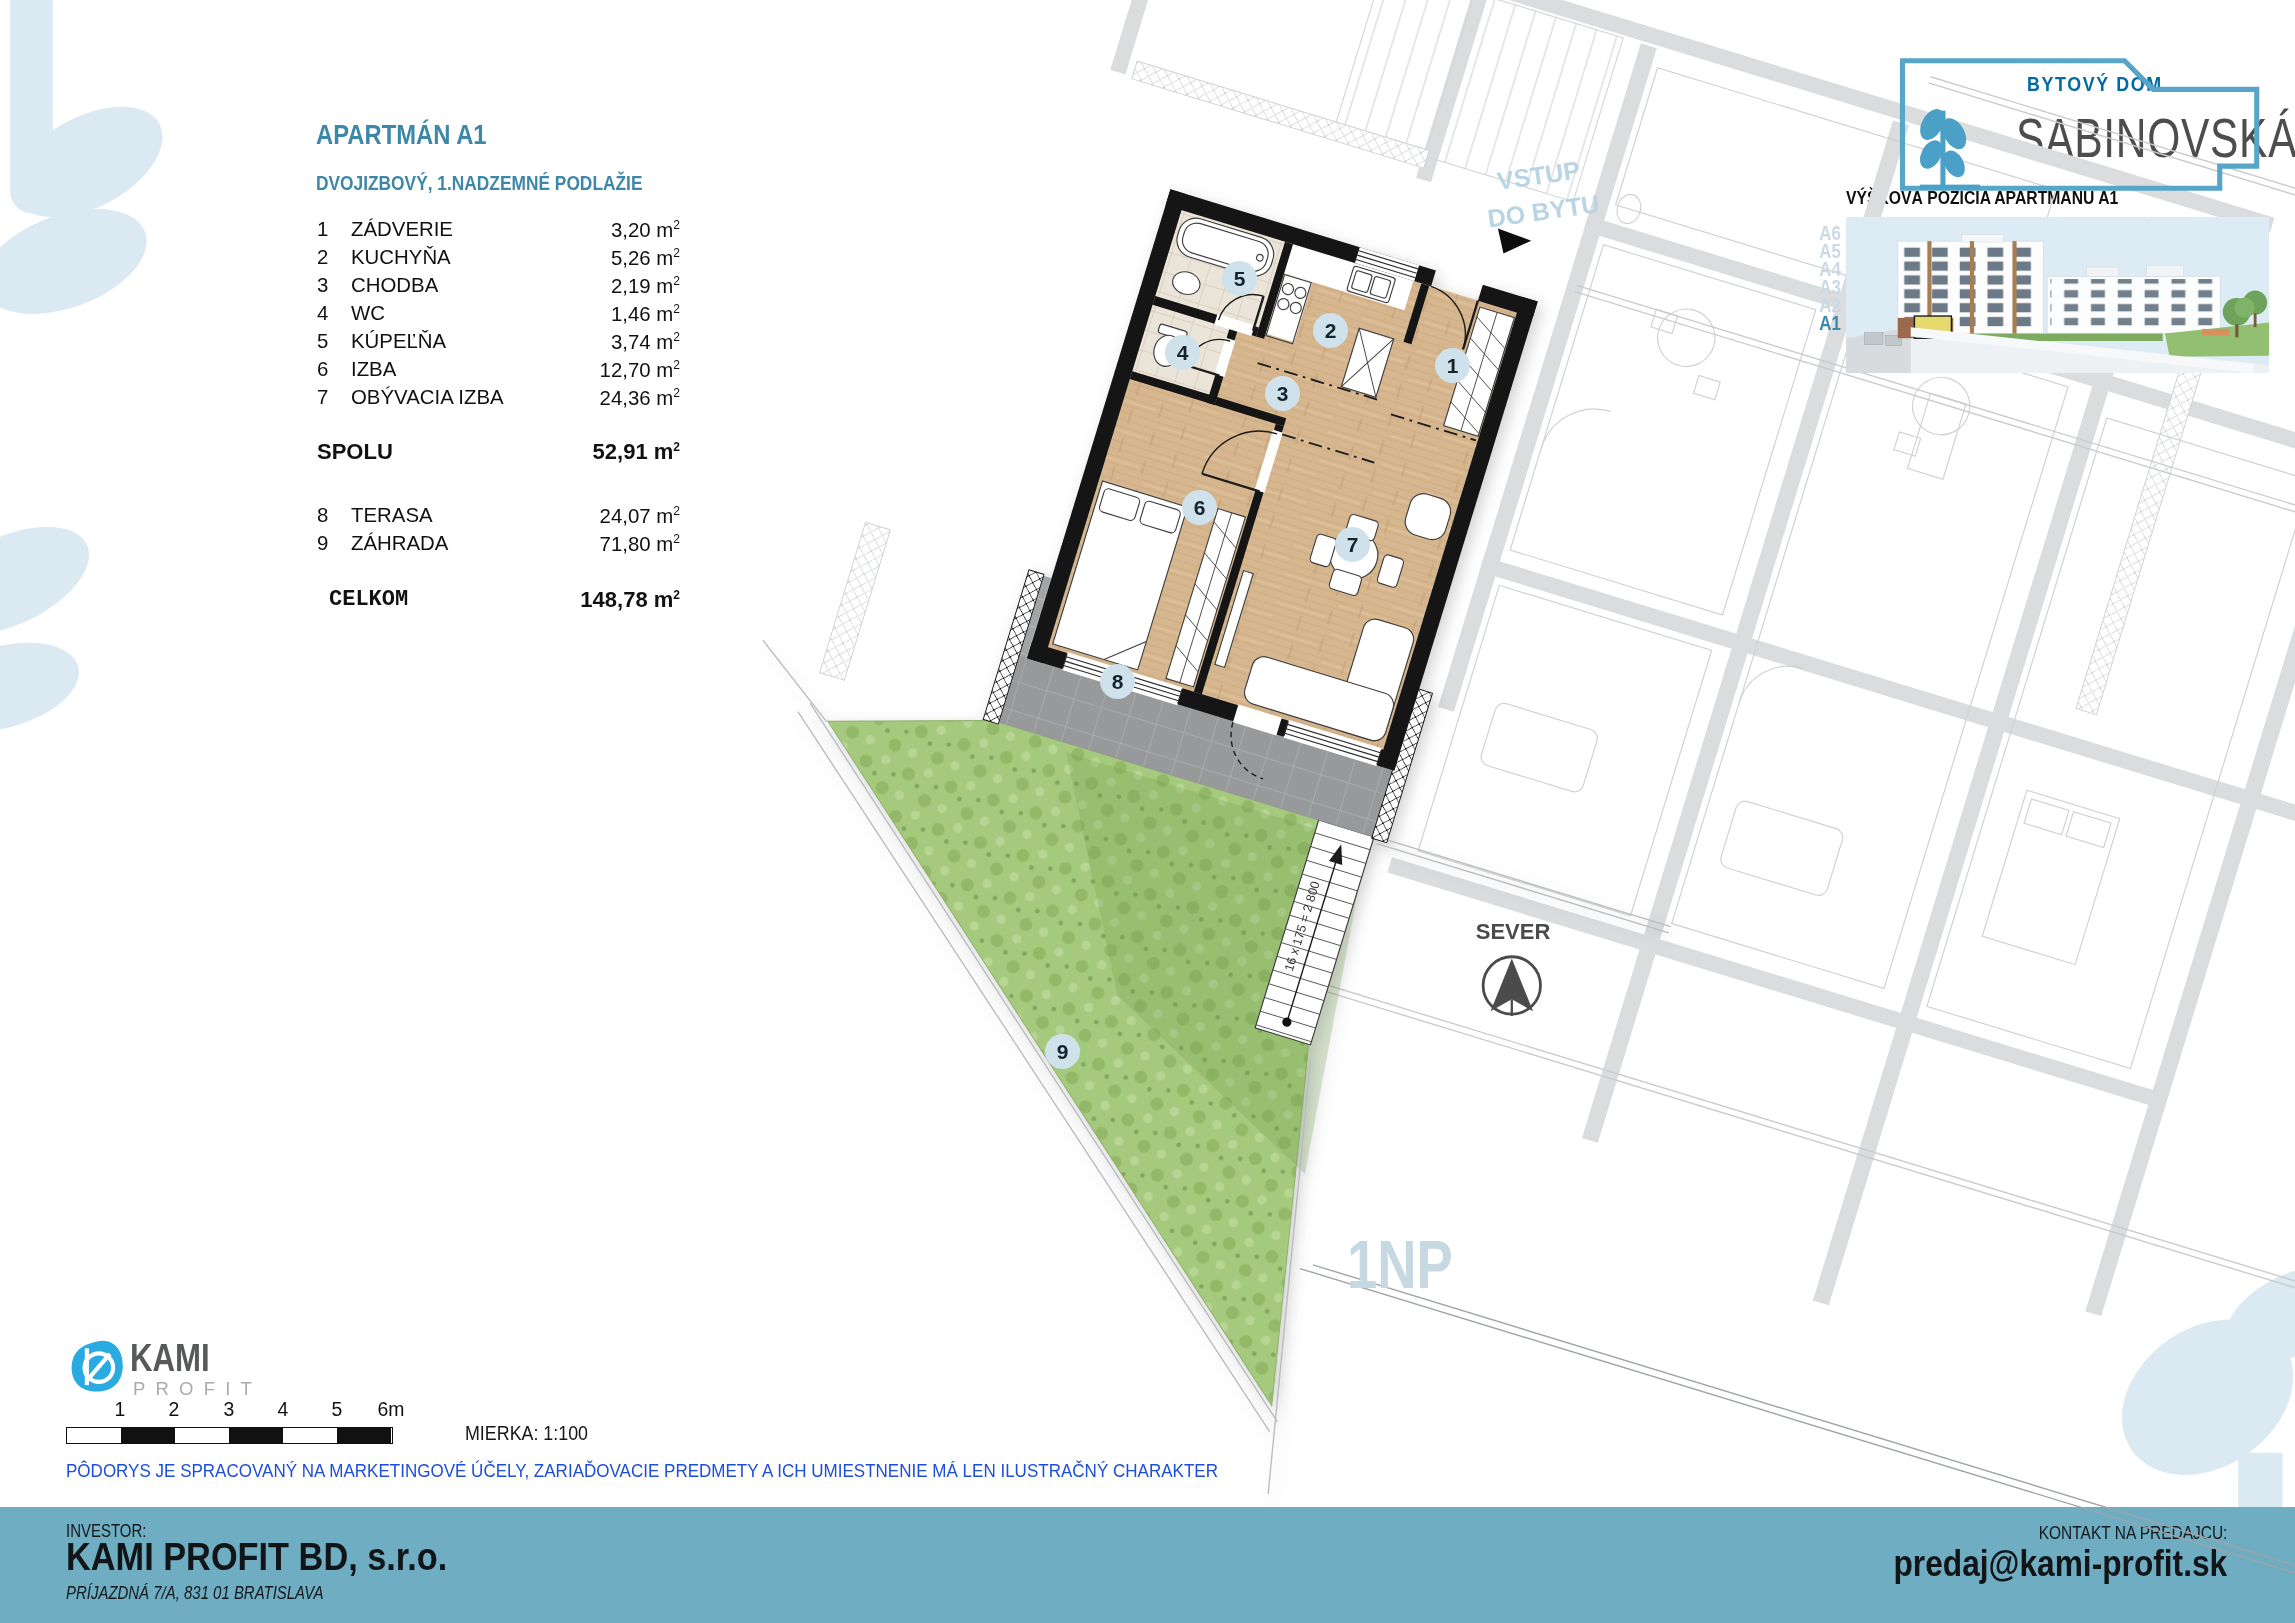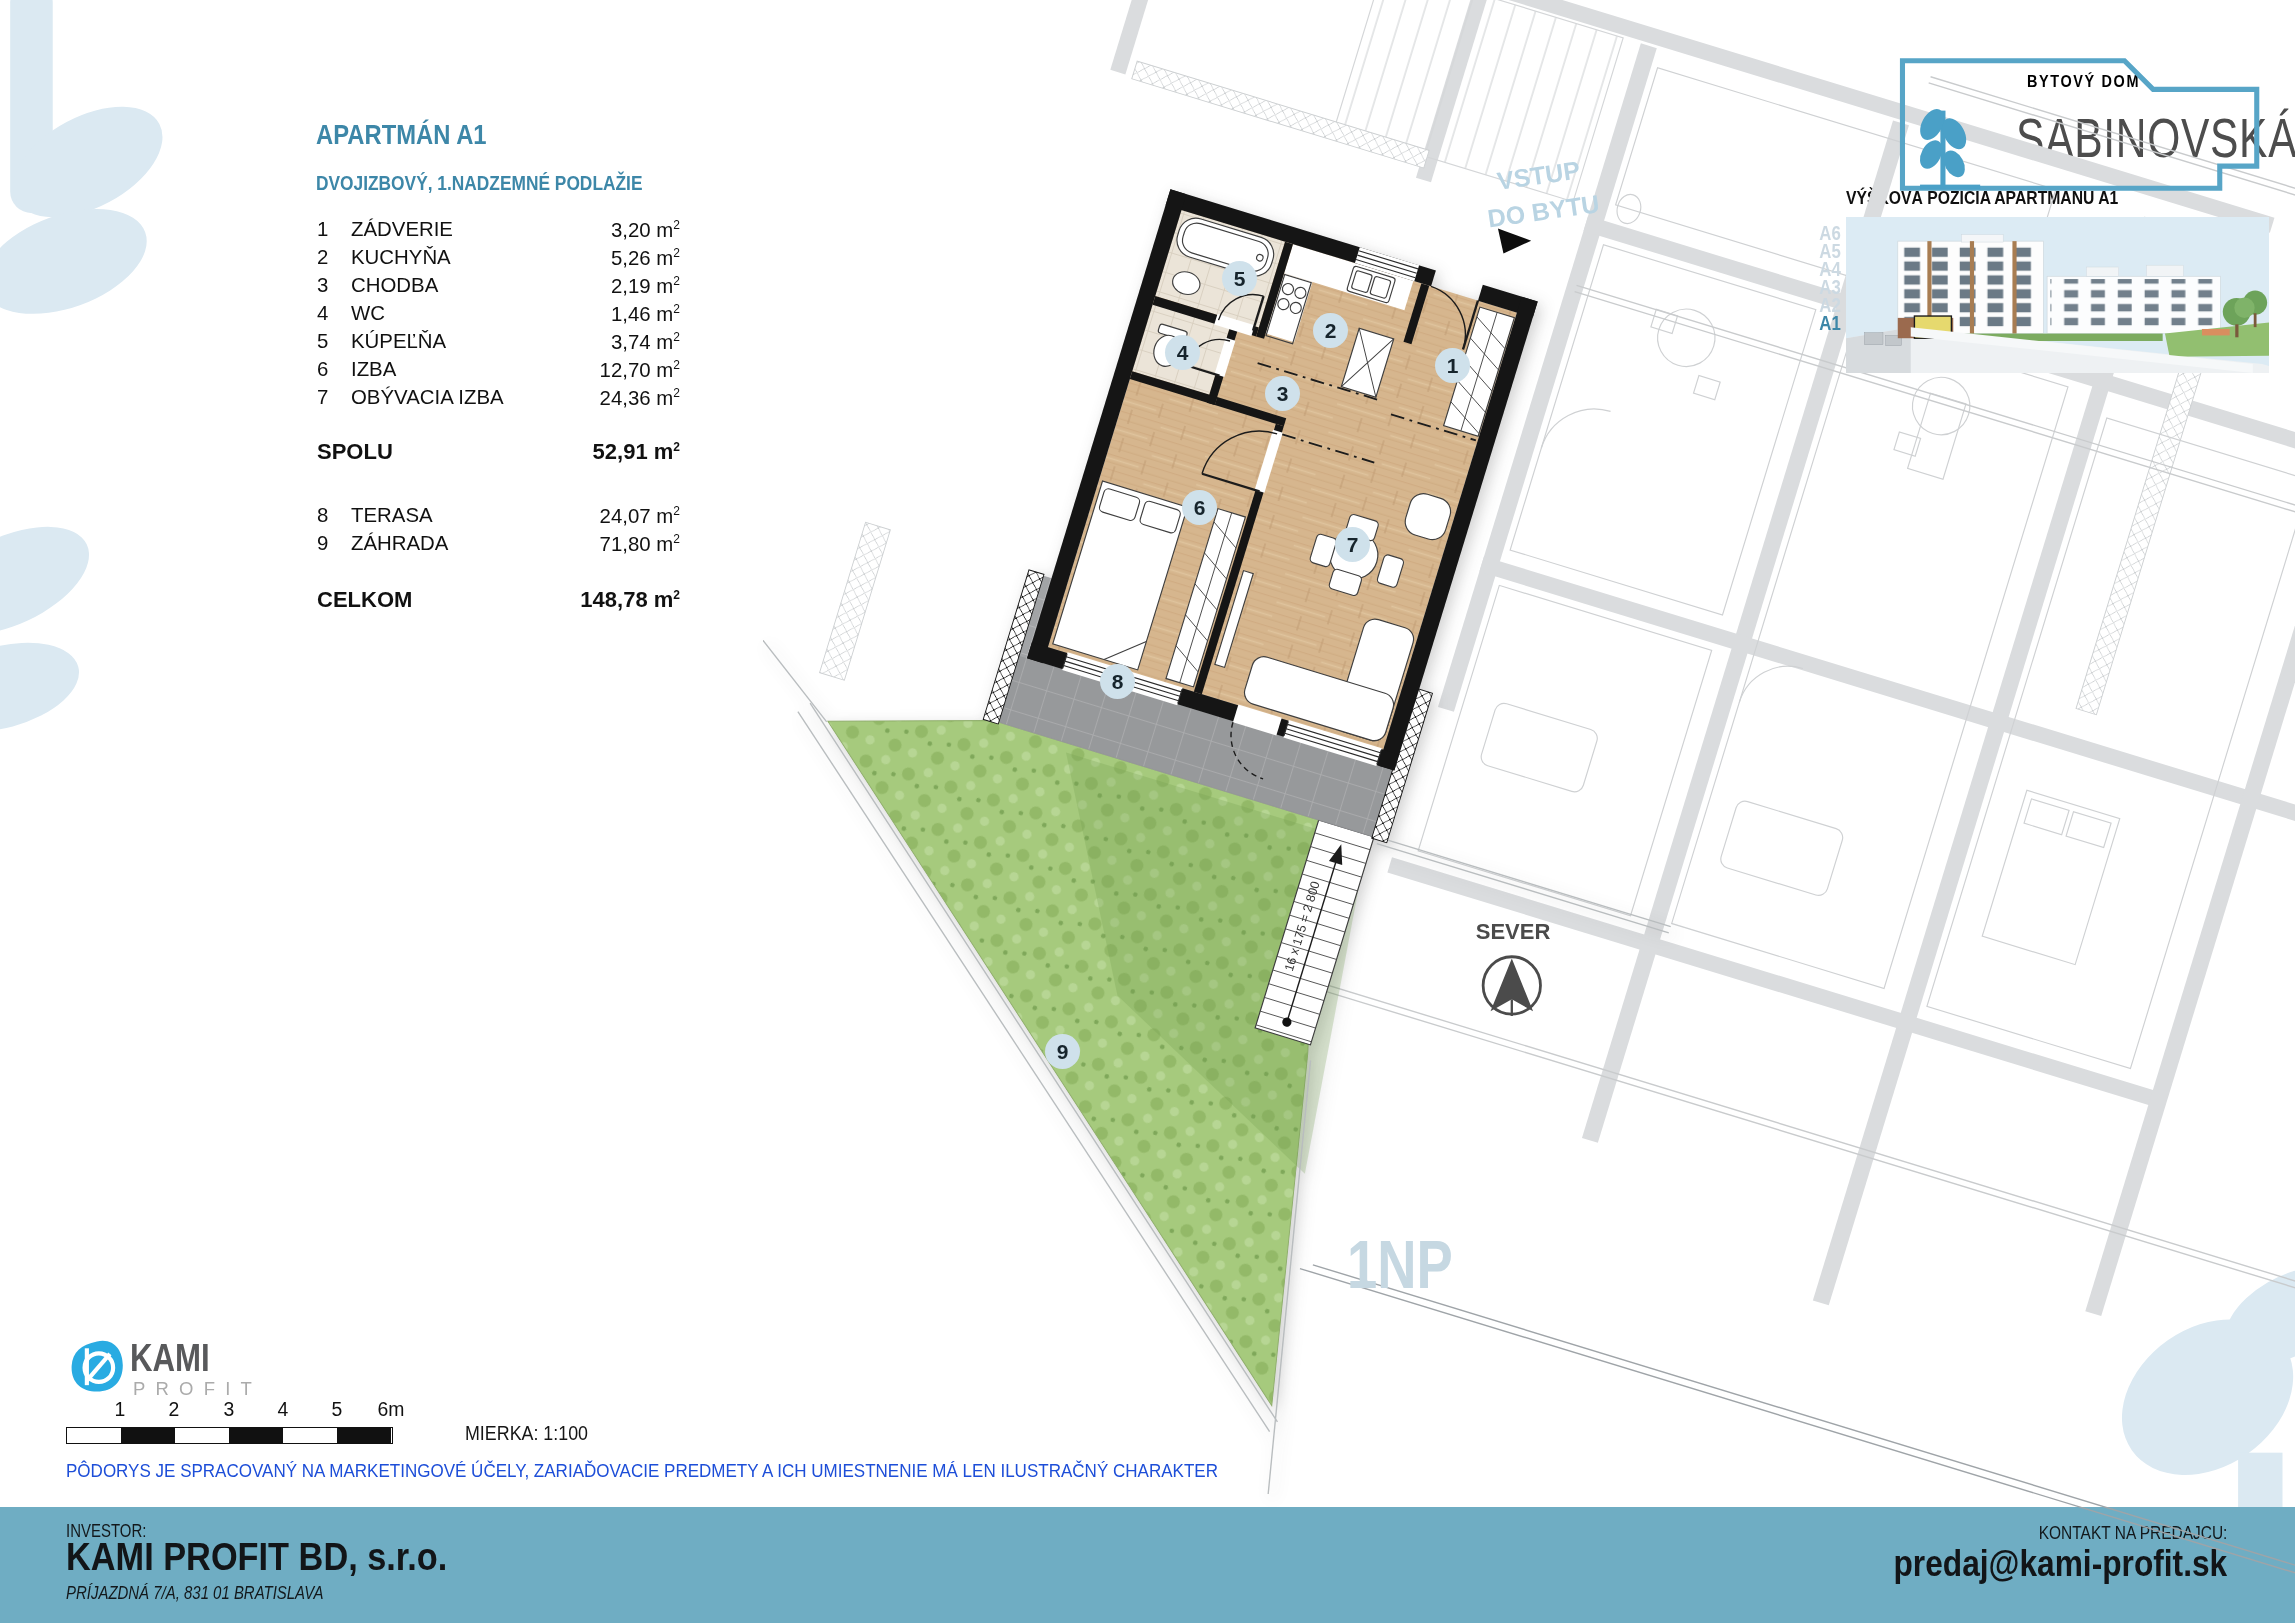--- a/index.html
+++ b/index.html
@@ -17,21 +17,21 @@
   .tnum{position:absolute;left:0;}
   .tlabel{position:absolute;left:34px;white-space:nowrap;}
   .tarea{position:absolute;right:0;white-space:nowrap;}
   .tarea sup{font-size:12px;}
   .sumrow{font-weight:bold;font-size:22px;}
   #row-spolu{position:absolute;left:317px;top:439px;width:363px;}
   #outdoor-rows{left:317px;top:504px;width:363px;font-size:20.4px;}
   #row-celkom{position:absolute;left:317px;top:587px;width:363px;}
 
   
-  #brand-top{left:2027px;top:72px;font-size:17px;letter-spacing:1.9px;color:#000000;font-weight:bold;}
+  #brand-top{left:2027px;top:72px;font-size:21px;letter-spacing:1.9px;color:#0369a1;font-weight:bold;}
   #brand-name{left:2016px;top:105px;font-size:56px;color:#4d4d4d;letter-spacing:0.9px;}
   #brand-name .cond{transform:scaleX(.76);}
 
   
   #elev-title{left:1846px;top:187px;font-size:18.5px;font-weight:bold;color:#101010;}
   #elev-panel{left:1846px;top:217px;width:423px;height:156px;background:#dcebf4;z-index:4;}
   .floor{position:absolute;left:1805px;width:36px;text-align:right;font-size:21px;font-weight:bold;color:#ccd9e2;z-index:5;}
   .floor .condR{transform:scaleX(.8);}
   .floor.active{color:#3d87a8;}
 
@@ -371,21 +371,21 @@
       <span class="tarea"><span>24,07</span> <span>m</span><sup>2</sup></span>
     </div>
   <div class="trow">
       <span class="tnum">9</span>
       <span class="tlabel">ZÁHRADA</span>
       <span class="tarea"><span>71,80</span> <span>m</span><sup>2</sup></span>
     </div>
 </div>
 
 <div id="row-celkom" class="trow sumrow">
-  <span class="tlabel" style="left:0;">CELKOM</span>
+  <span class="tlabel" style="left:12px;font-family:Liberation Mono, monospace;">CELKOM</span>
   <span class="tarea"><span>148,78</span> <span>m</span><sup>2</sup></span>
 </div>
 
 <svg class="abs" style="left:1896px;top:55px;z-index:4;" width="370" height="139" viewBox="0 0 800 300">
   <path d="M14,288 L14,12 L494,12 L556,74 L780,74 L780,240 L700,240 L700,288 Z" fill="none" stroke="#57a5c7" stroke-width="11"></path>
   <g fill="#4aa0c7">
     <rect x="96" y="120" width="11" height="168"></rect>
     <ellipse cx="78" cy="150" rx="22" ry="36" transform="rotate(28 78 150)"></ellipse>
     <ellipse cx="126" cy="170" rx="22" ry="36" transform="rotate(-28 126 170)"></ellipse>
     <ellipse cx="76" cy="215" rx="21" ry="33" transform="rotate(28 76 215)"></ellipse>

